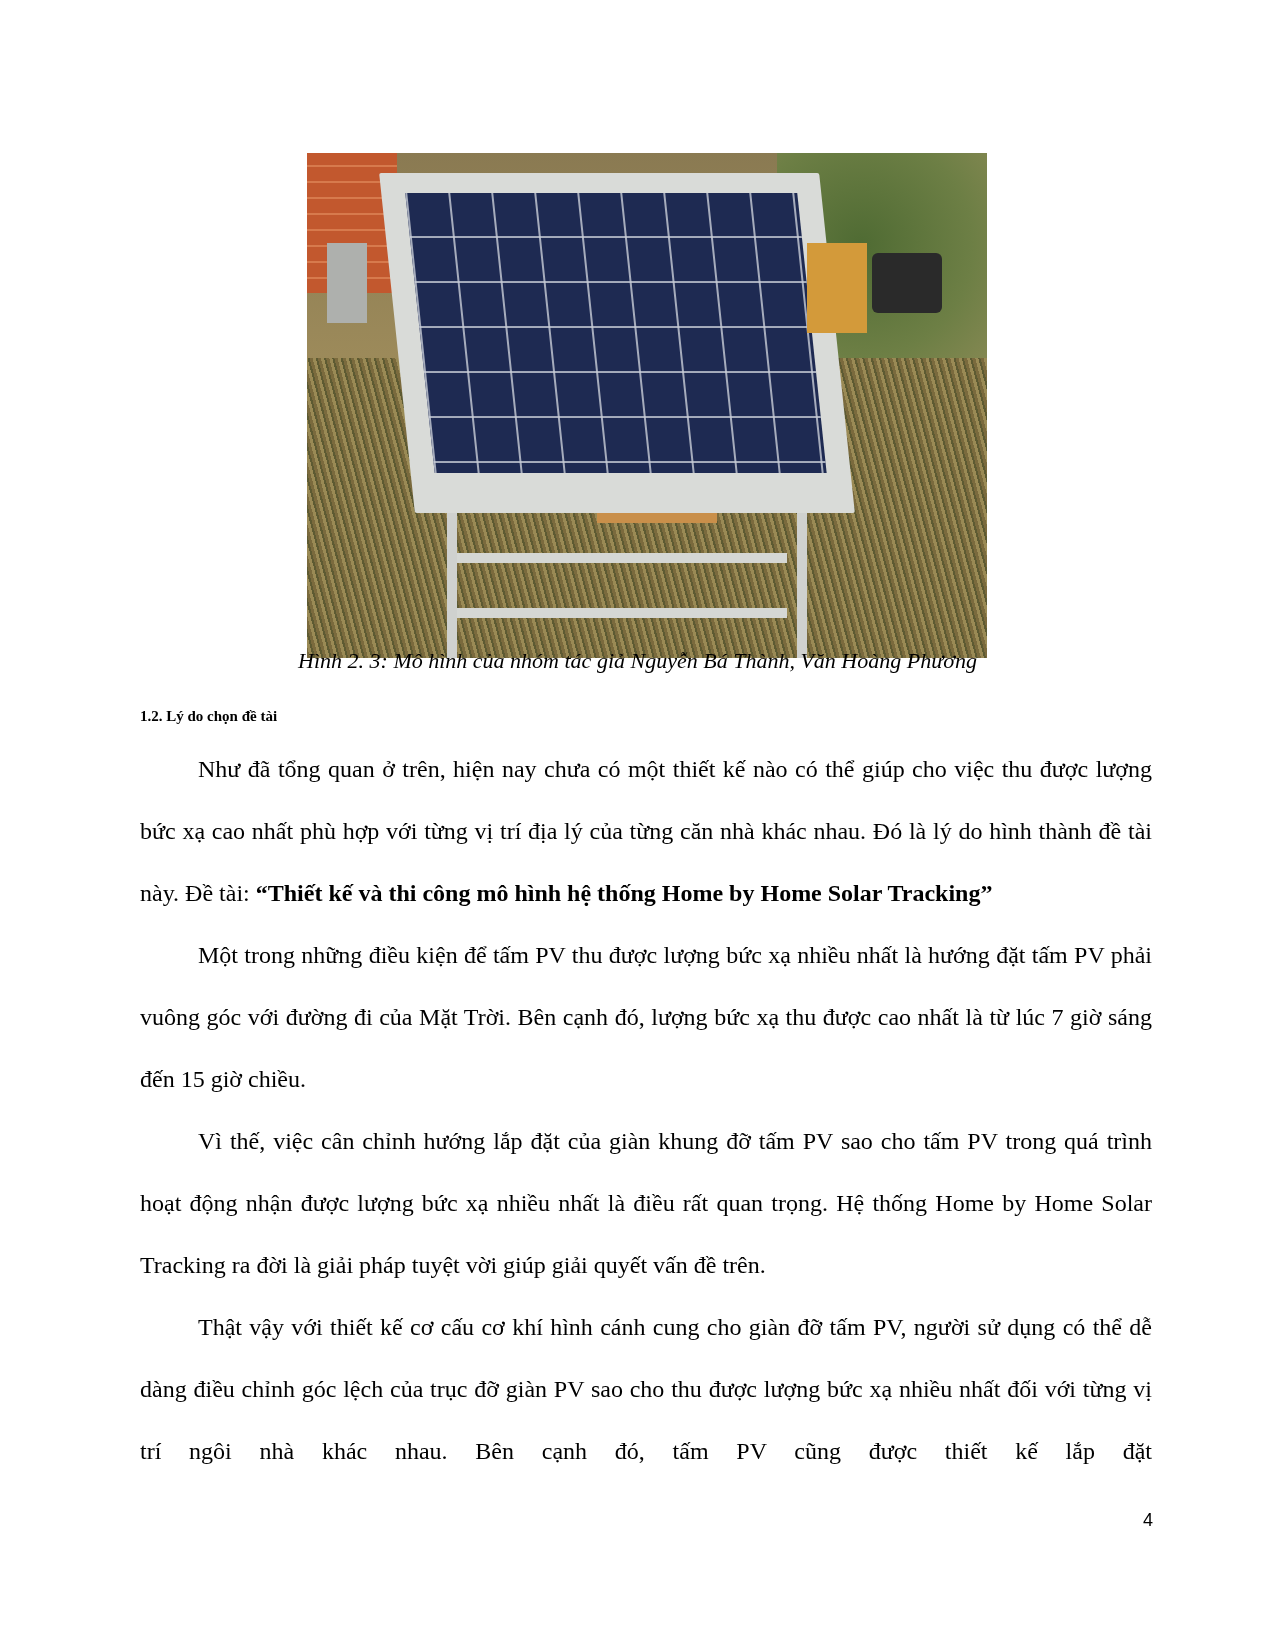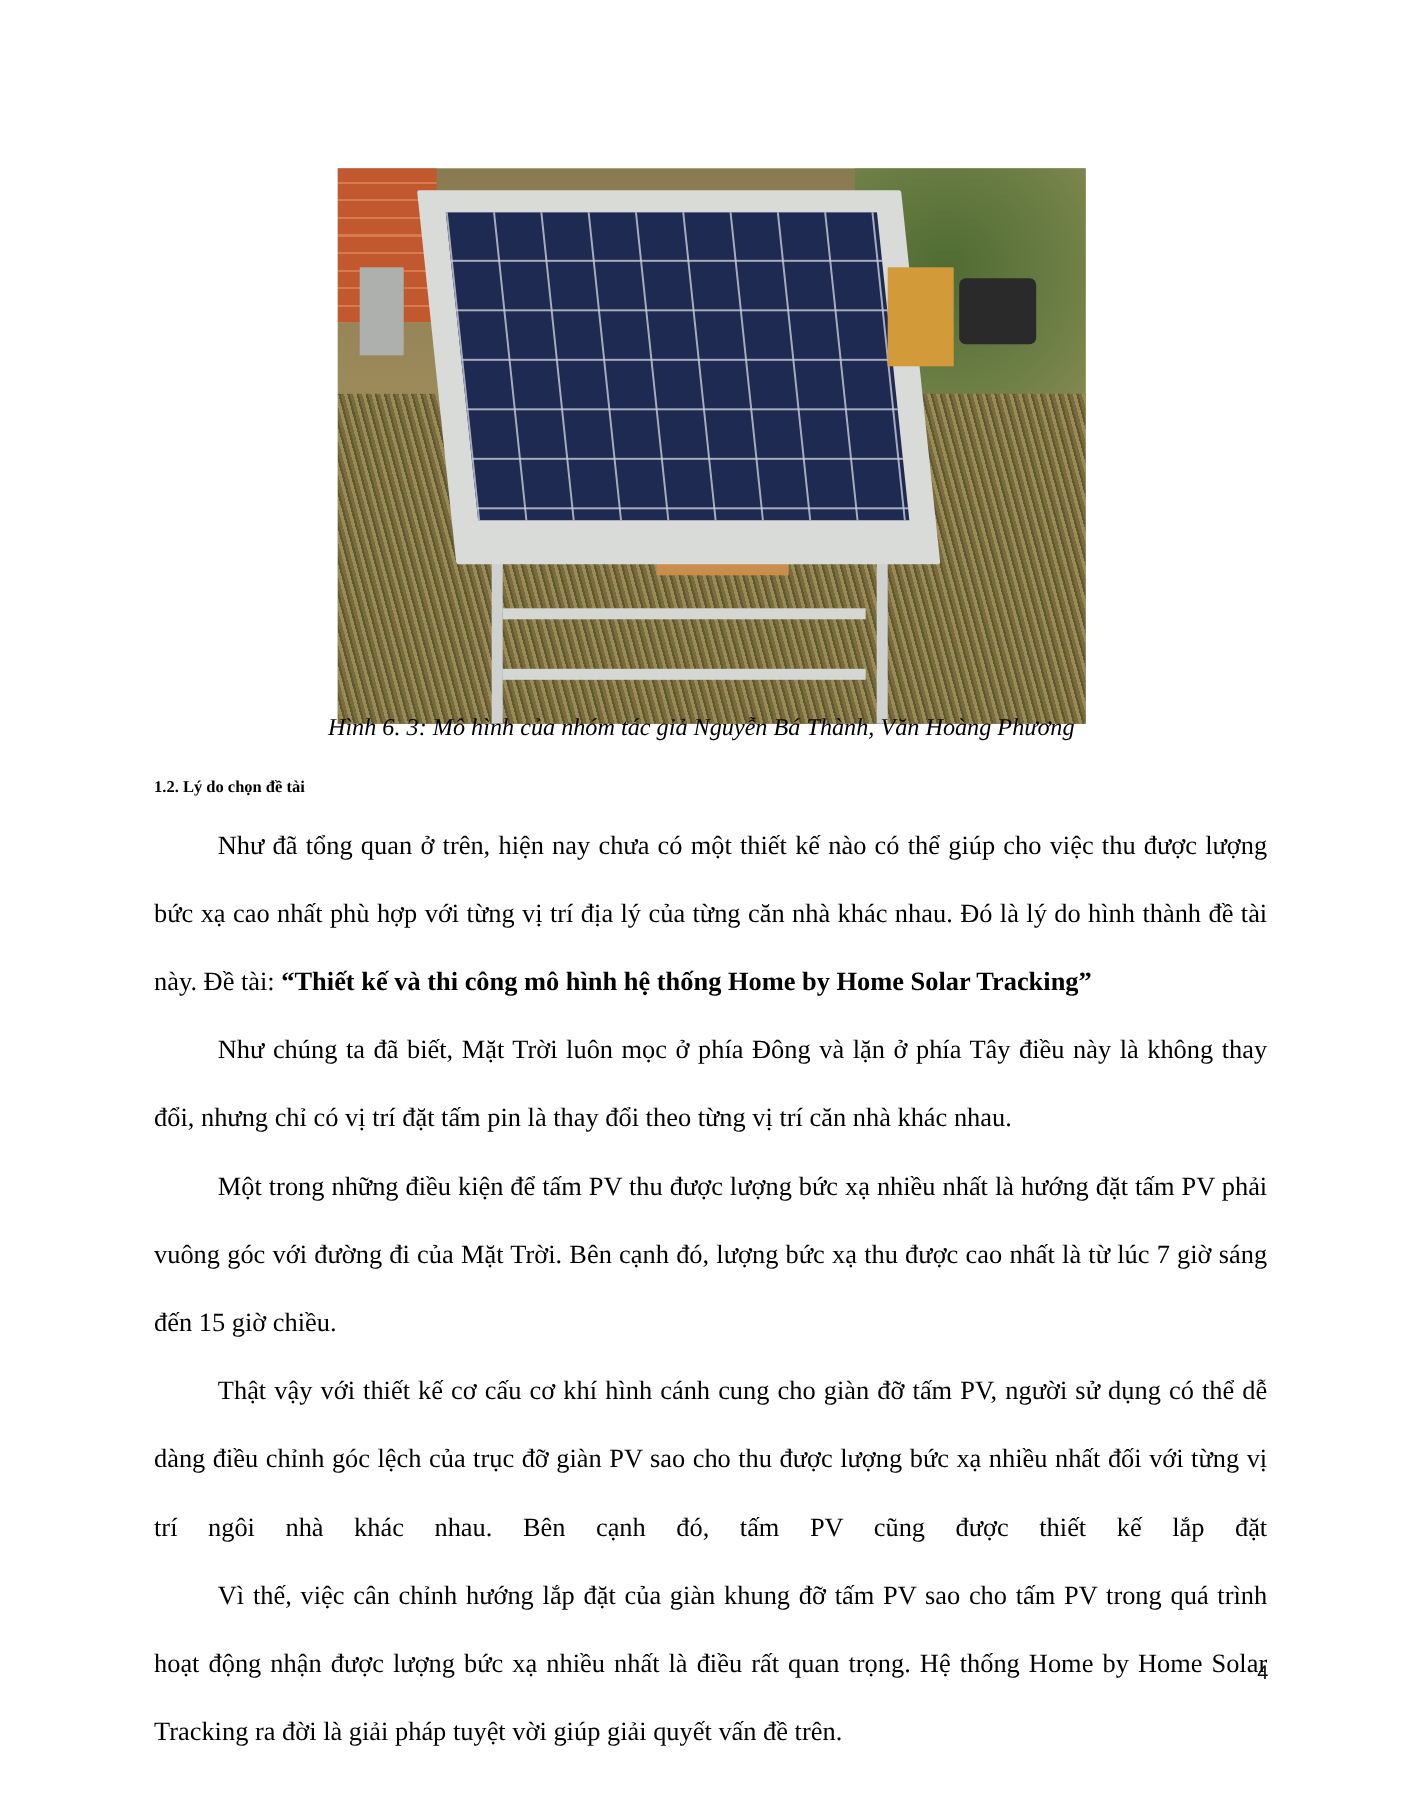--- a/index.html
+++ b/index.html
@@ -49,27 +49,26 @@
   <div class="bar" style="left:150px; top:455px; width:330px;"></div>
   <div class="board"></div>
   <div class="mount"></div>
   <div class="panel">
     <div class="cells"></div>
   </div>
   <div class="tracker"></div>
   <div class="motor"></div>
 </div>
 
-<div class="caption">Hình 6. 3: Mô hình của nhóm tác giả Nguyễn Bá Thành, Văn Hoàng Phương</div>
+<div class="caption">Hình 2. 3: Mô hình của nhóm tác giả Nguyễn Bá Thành, Văn Hoàng Phương</div>
 
 <div class="heading">1.2. Lý do chọn đề tài</div>
 
 <div class="body-text">
   <p>
     <span>Như đã tổng quan ở trên, hiện nay chưa có một thiết kế nào có thể giúp cho việc thu được lượng bức xạ cao nhất phù hợp với từng vị trí địa lý của từng căn nhà khác nhau. Đó là lý do hình thành đề tài này. Đề tài: </span><b>“Thiết kế và thi công mô hình hệ thống Home by Home Solar Tracking”</b>
   </p>
-  <p>Như chúng ta đã biết, Mặt Trời luôn mọc ở phía Đông và lặn ở phía Tây điều này là không thay đổi, nhưng chỉ có vị trí đặt tấm pin là thay đổi theo từng vị trí căn nhà khác nhau.</p>
   <p>Một trong những điều kiện để tấm PV thu được lượng bức xạ nhiều nhất là hướng đặt tấm PV phải vuông góc với đường đi của Mặt Trời. Bên cạnh đó, lượng bức xạ thu được cao nhất là từ lúc 7 giờ sáng đến 15 giờ chiều.</p>
+  <p>Vì thế, việc cân chỉnh hướng lắp đặt của giàn khung đỡ tấm PV sao cho tấm PV trong quá trình hoạt động nhận được lượng bức xạ nhiều nhất là điều rất quan trọng. Hệ thống Home by Home Solar Tracking ra đời là giải pháp tuyệt vời giúp giải quyết vấn đề trên.</p>
   <p style="text-align-last: justify;">Thật vậy với thiết kế cơ cấu cơ khí hình cánh cung cho giàn đỡ tấm PV, người sử dụng có thể dễ dàng điều chỉnh góc lệch của trục đỡ giàn PV sao cho thu được lượng bức xạ nhiều nhất đối với từng vị trí ngôi nhà khác nhau. Bên cạnh đó, tấm PV cũng được thiết kế lắp đặt</p>
-  <p>Vì thế, việc cân chỉnh hướng lắp đặt của giàn khung đỡ tấm PV sao cho tấm PV trong quá trình hoạt động nhận được lượng bức xạ nhiều nhất là điều rất quan trọng. Hệ thống Home by Home Solar Tracking ra đời là giải pháp tuyệt vời giúp giải quyết vấn đề trên.</p>
 </div>
 
 <div class="page-number">4</div>
 
 </body></html>

